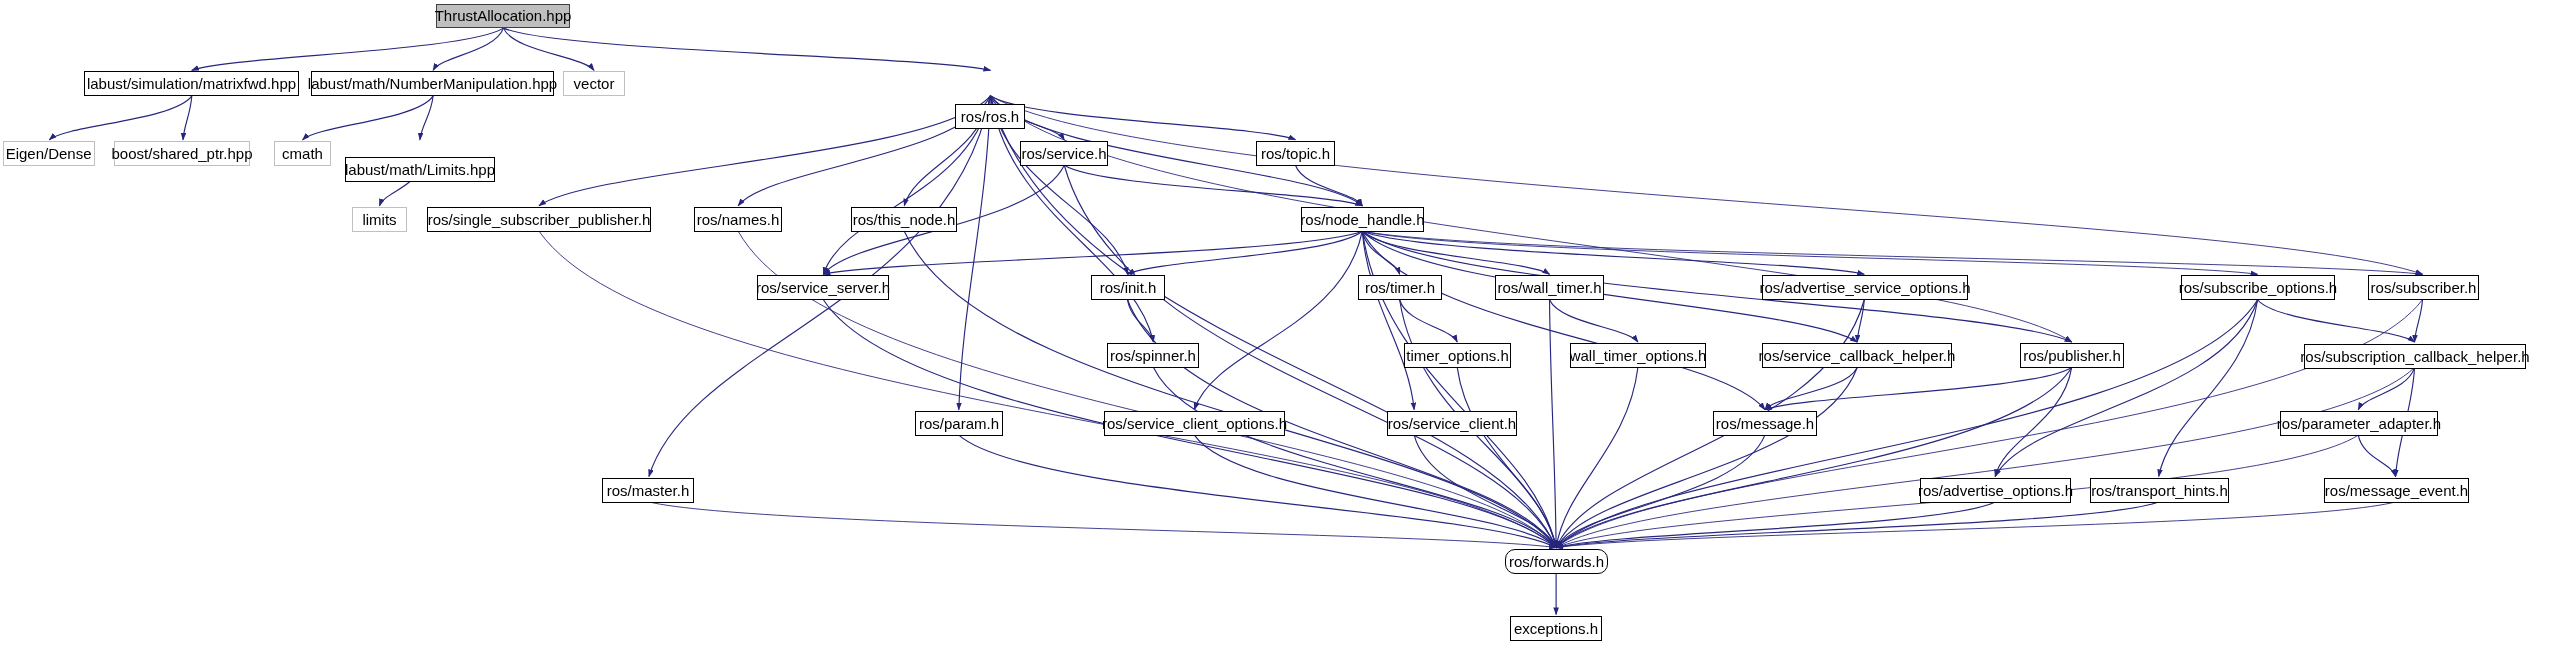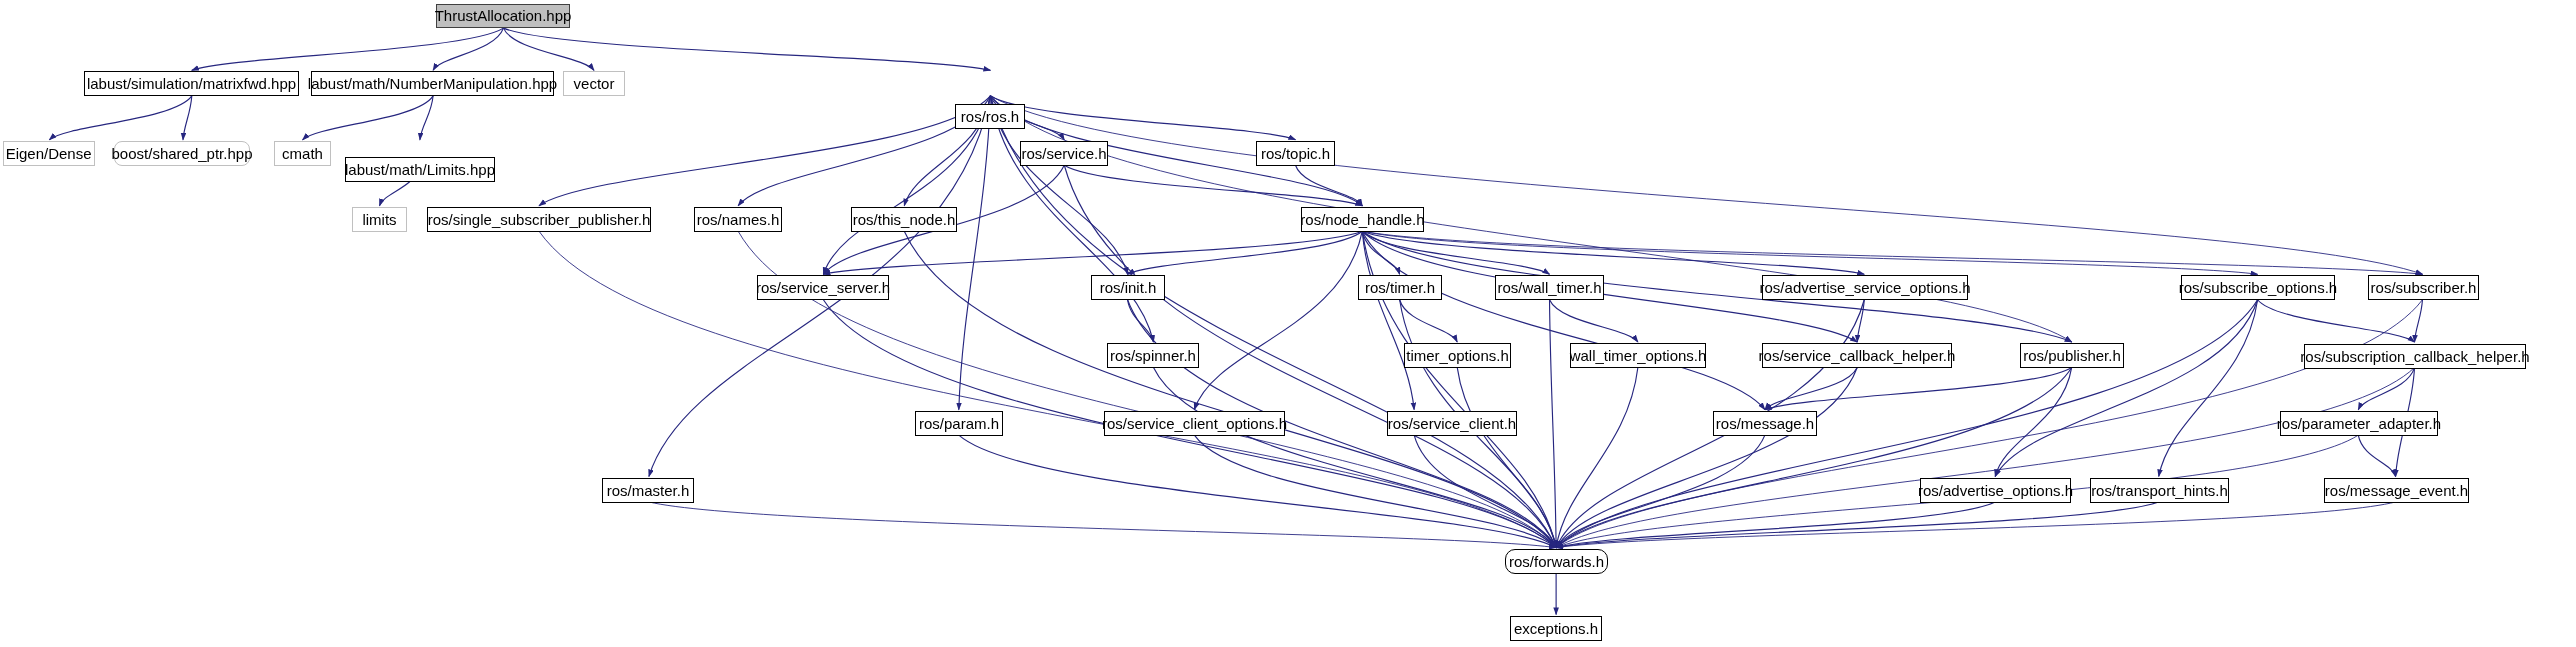--- a/index.html
+++ b/index.html
@@ -143,21 +143,21 @@
       </div>
       <div class="node sys" style="left: 563px; top: 71px; width: 62px;">
         <span class="node-label">vector</span>
       </div>
       <div class="node" style="left: 955px; top: 71px; width: 70px; margin-top: 33px;">
         <span class="node-label">ros/ros.h</span>
       </div>
       <div class="node sys" style="left: 2.6px; top: 141px; width: 92px;">
         <span class="node-label">Eigen/Dense</span>
       </div>
-      <div class="node sys" style="left: 114px; top: 141px; width: 136px; border-radius: 8px;">
+      <div class="node sys" style="left: 114px; top: 141px; width: 136px;">
         <span class="node-label">boost/shared_ptr.hpp</span>
       </div>
       <div class="node sys" style="left: 274px; top: 141px; width: 57px; align-items: center;">
         <span class="node-label">cmath</span>
       </div>
       <div class="node" style="left: 345px; top: 157px; width: 150px;">
         <span class="node-label">labust/math/Limits.hpp</span>
       </div>
       <div class="node" style="left: 1020px; top: 141px; width: 88px;">
         <span class="node-label">ros/service.h</span>

